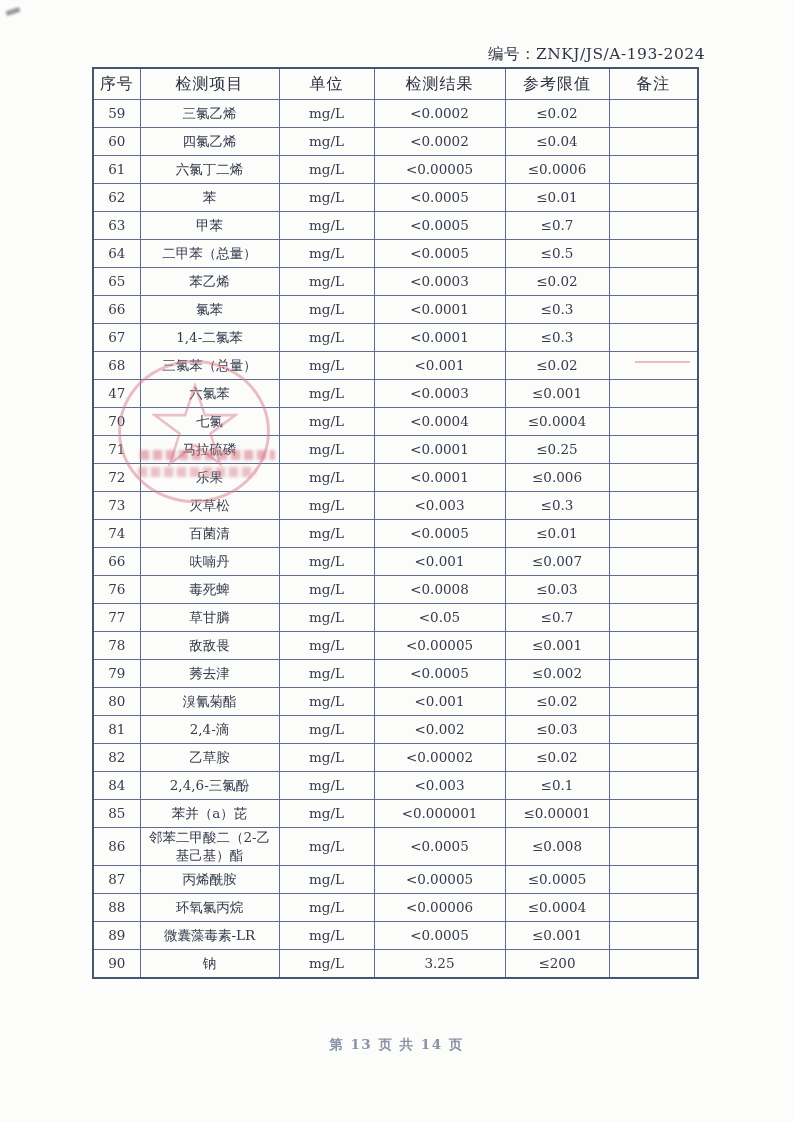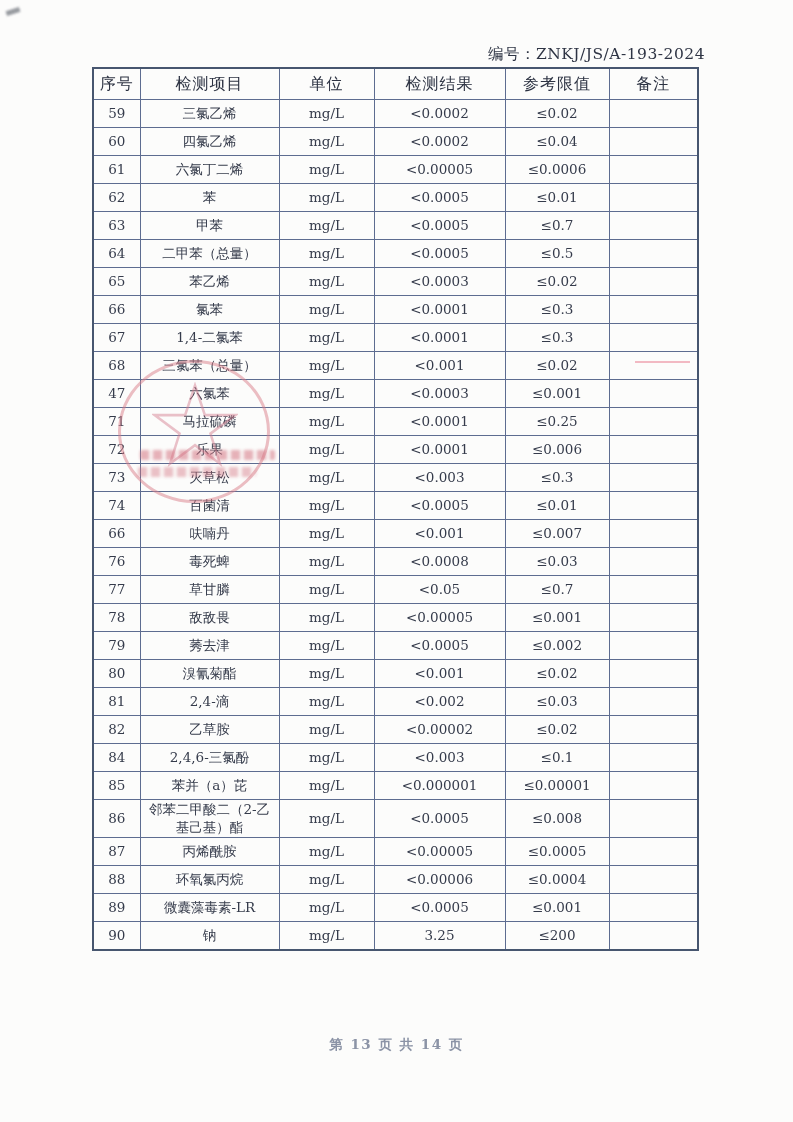--- a/index.html
+++ b/index.html
@@ -213,20 +213,28 @@
         </tr>
         <tr>
           <td>47</td>
           <td>六氯苯</td>
           <td>mg/L</td>
           <td>&lt;0.0003</td>
           <td>≤0.001</td>
           <td></td>
         </tr>
         <tr>
+          <td>70</td>
+          <td>七氯</td>
+          <td>mg/L</td>
+          <td>&lt;0.0004</td>
+          <td>≤0.0004</td>
+          <td></td>
+        </tr>
+        <tr>
           <td>71</td>
           <td>马拉硫磷</td>
           <td>mg/L</td>
           <td>&lt;0.0001</td>
           <td>≤0.25</td>
           <td></td>
         </tr>
         <tr>
           <td>72</td>
           <td>乐果</td>

